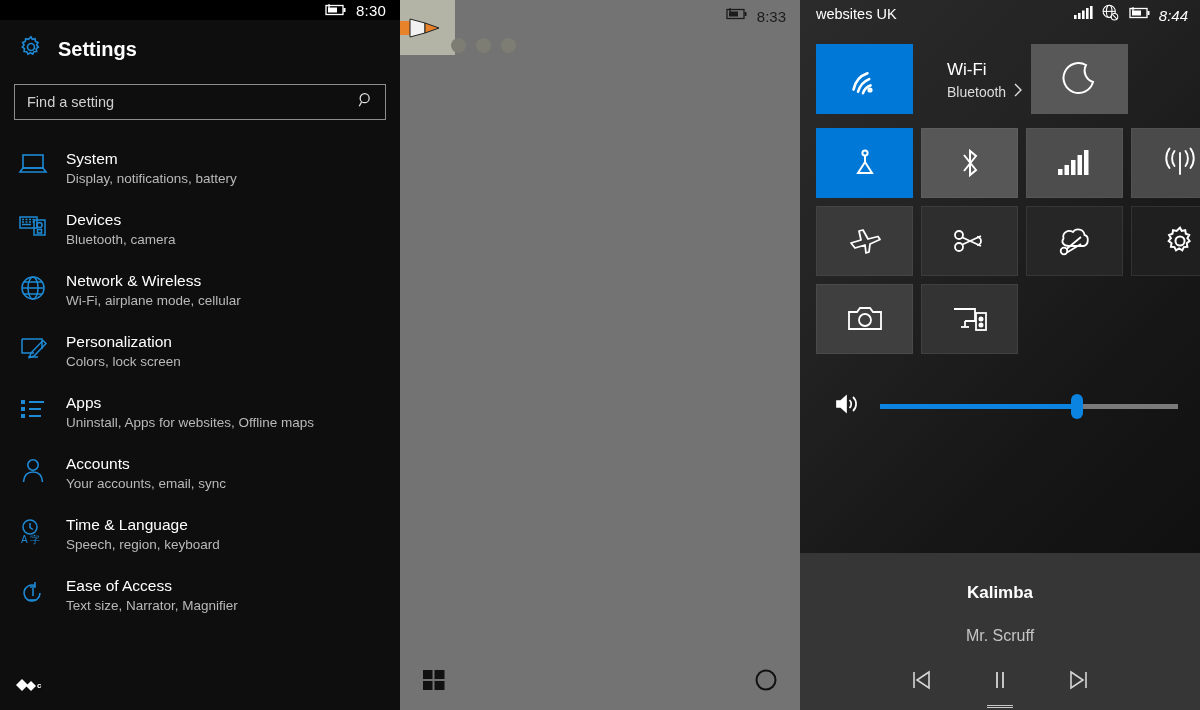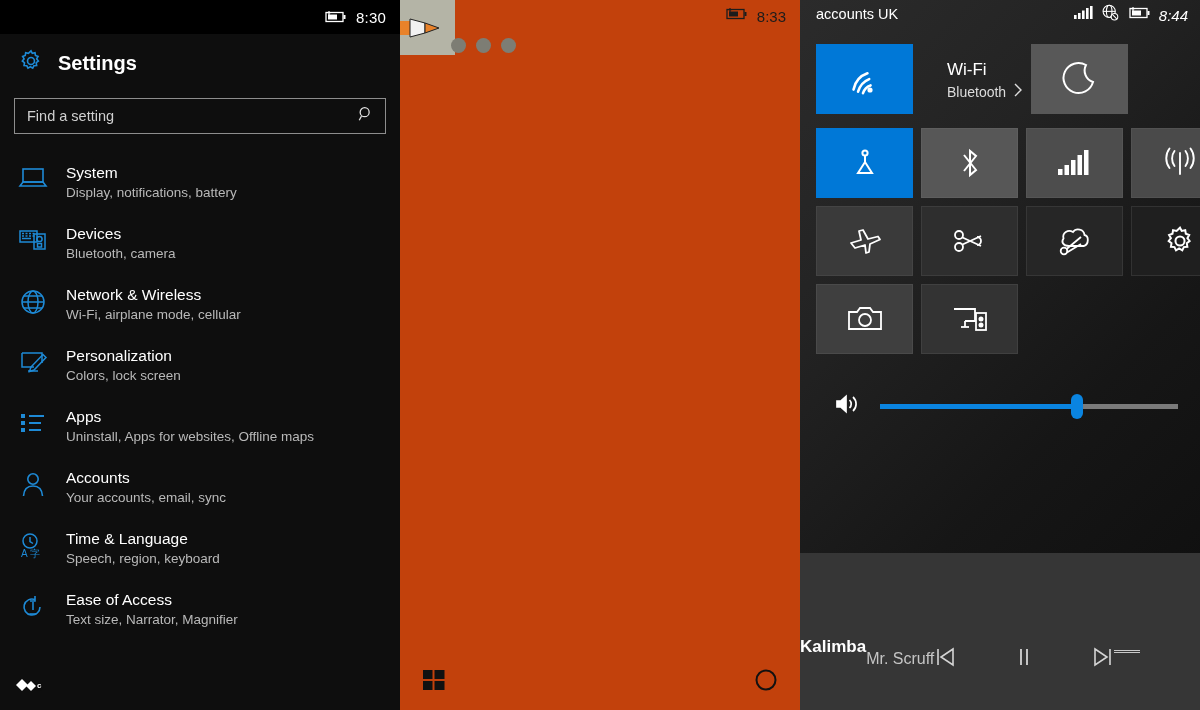--- a/index.html
+++ b/index.html
@@ -11,21 +11,21 @@
   }
   .screen { position: relative; width: 1200px; height: 710px; display: flex; }
 
   
   .panel-settings {
     width: 400px; height: 710px;
     background: #0e0e0e;
     position: relative;
   }
   .statusbar {
-    height: 34px; background: #000;
+    height: 20px; background: #000;
     display: flex; align-items: center; justify-content: flex-end;
     padding-right: 14px; gap: 8px;
   }
   .statusbar .time { color: #fff; font-size: 15px; letter-spacing: .2px; }
   .batt-ico { display: flex; align-items: center; }
 
   .settings-head {
     display: flex; align-items: center; gap: 14px;
     padding: 14px 18px 10px 18px;
   }
@@ -50,21 +50,21 @@
   .watermark {
     position: absolute; left: 14px; bottom: 6px;
     display: flex; align-items: center; gap: 8px;
     color: #fff; font-size: 21px; font-weight: 600;
     text-shadow: 0 1px 2px rgba(0,0,0,.8);
   }
 
   
   .panel-task {
     width: 400px; height: 710px;
-    background: #c2410c; position: relative;
+    background: #737373; position: relative;
   }
   .task-status {
     position: absolute; top: 0; right: 0; height: 32px;
     display: flex; align-items: center; gap: 8px; padding-right: 14px;
   }
   .task-status .time { color: #1c1c1c; font-size: 15px; }
 
   .dots { position: absolute; left: 51px; top: 38px; display: flex; gap: 10px; }
   .dot { width: 15px; height: 15px; border-radius: 50%; background: #7d7d74; }
 
@@ -132,21 +132,21 @@
   .qt.g9 { background:#333; border-color:#404040;}
 
   .vol-row { display:flex; align-items:center; gap:18px; padding:38px 22px 0 34px;}
   .slider { flex:1; height:5px; background:#7a7a7a; position:relative; }
   .slider .fill { position:absolute; left:0; top:0; height:100%; width:66%; background:#0a84e0;}
   .slider .knob { position:absolute; left:66%; top:-10px; width:12px; height:25px; border-radius:6px; background:#0a84e0; transform:translateX(-6px);}
 
   .playon { text-align:center; margin-top:34px; color:#c9c9c9; font-size:17px; display:flex; justify-content:center; align-items:center; gap:7px;}
   .playon b { color:#fff; font-weight:600;}
 
-  .media { position:absolute; bottom:0; left:0; width:400px; height:157px; background:#363636; display:flex; flex-direction:row; align-items:center; padding-top:30px;}
+  .media { position:absolute; bottom:0; left:0; width:400px; height:157px; background:#363636; display:flex; flex-direction:column; align-items:center; padding-top:30px;}
   .media .tt { color:#fff; font-size:17px; font-weight:bold;}
   .media .ar { color:#c5c5c5; font-size:16px; margin-top:24px;}
   .media .ctrls { display:flex; gap:56px; margin-top:24px; align-items:center;}
   .grab { width:26px; height:0; border-top:3px double #c9c9c9; margin-top:10px;}
 </style>
 </head>
 <body>
 
 <div class="screen">
 
@@ -596,21 +596,21 @@
       <span>
         <svg width="24" height="24" viewBox="0 0 24 24">
             <circle cx="12" cy="12" r="9.5" fill="none" stroke="#111" stroke-width="2"></circle>
           </svg>
       </span>
     </div>
   </div>
 
   <div class="panel-ac">
 
-    <div class="carrier">accounts UK</div>
+    <div class="carrier">websites UK</div>
 
     <div class="ac-status">
       <span>
         <svg width="20" height="14" viewBox="0 0 20 14">
             <g fill="#fff">
               <rect x="0" y="9" width="2.6" height="4"></rect>
               <rect x="4" y="7" width="2.6" height="6"></rect>
               <rect x="8" y="4.5" width="2.6" height="8.5"></rect>
               <rect x="12" y="2" width="2.6" height="11"></rect>
               <rect x="16" y="0" width="2.6" height="13"></rect>

